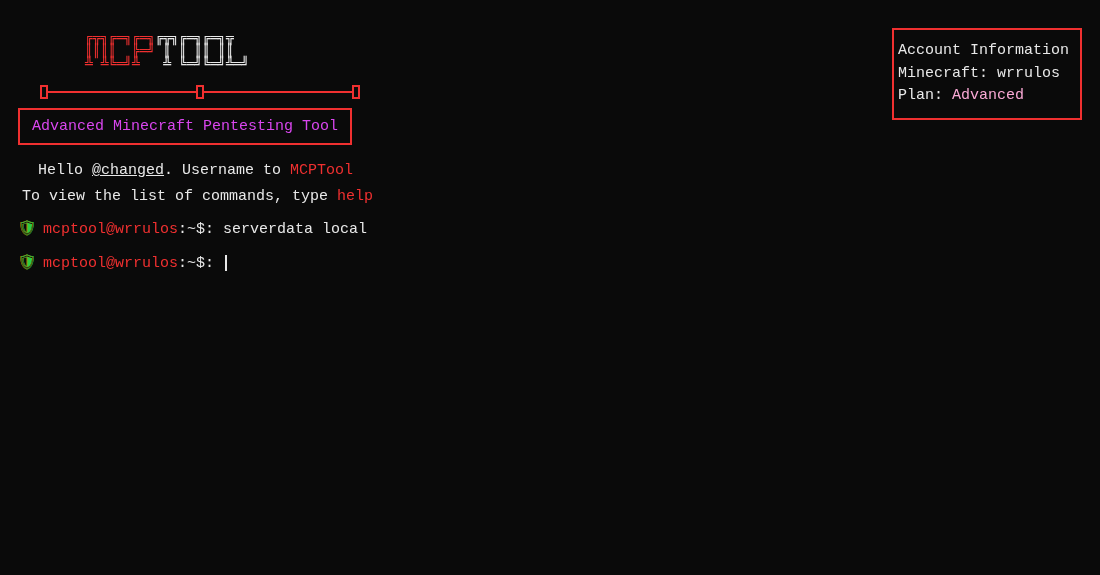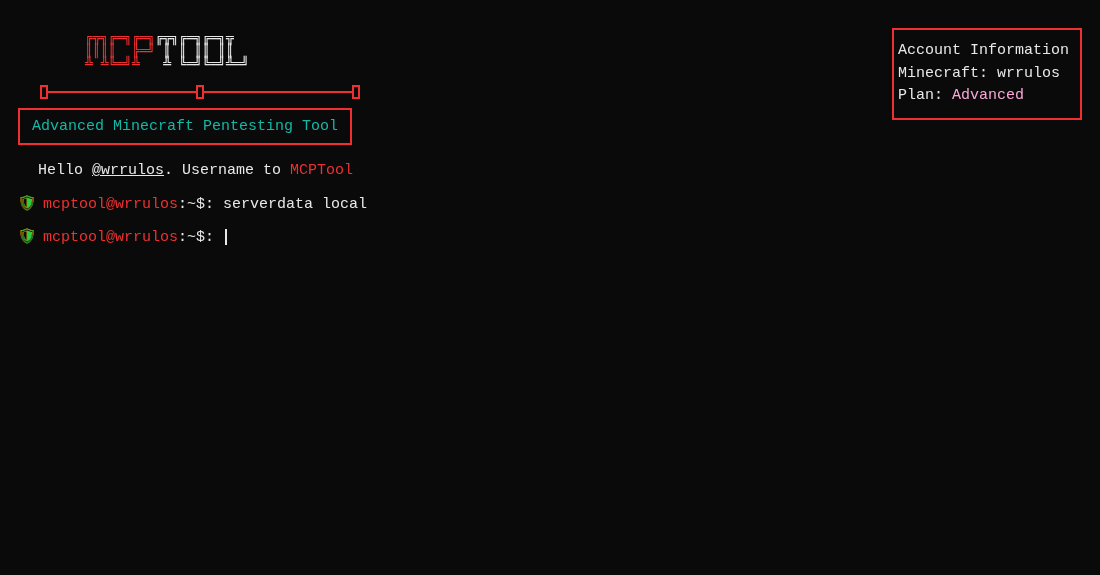--- a/index.html
+++ b/index.html
@@ -45,21 +45,21 @@
       height: 14px;
       border: 2px solid #f03030;
       background: transparent;
     }
     .subtitle-box {
       position: absolute;
       top: 108px;
       left: 18px;
       border: 2px solid #f03030;
       padding: 8px 12px;
-      color: #14b8a6;
+      color: #d946ef;
     }
     .account-box {
       position: absolute;
       top: 28px;
       right: 18px;
       border: 2px solid #f03030;
       padding: 10px 4px;
       color: #e8e8e8;
       line-height: 1.5;
       min-width: 190px;
@@ -143,21 +143,24 @@
   </div>
   <div>
     <span>Plan:</span>
     <span class="plan-value">Advanced</span>
   </div>
 </div>
 
 <div class="terminal">
 
   <div class="welcome">
-    <span>Hello </span><span class="username-link">@wrrulos</span><span>. Username to </span><span class="red">MCPTool</span>
+    <span>Hello </span><span class="username-link">@changed</span><span>. Username to </span><span class="red">MCPTool</span>
+  </div>
+  <div class="hint">
+    <span>To view the list of commands, type </span><span class="red">help</span>
   </div>
 
   <div class="prompt-line">
     <span class="prompt-icon shield">🛡</span>
     <span class="prompt-user">mcptool</span><span class="prompt-user">@</span><span class="prompt-user">wrrulos</span><span class="prompt-path">:~$:</span>
     <span>serverdata local</span>
   </div>
 
 
   <div class="prompt-line">

